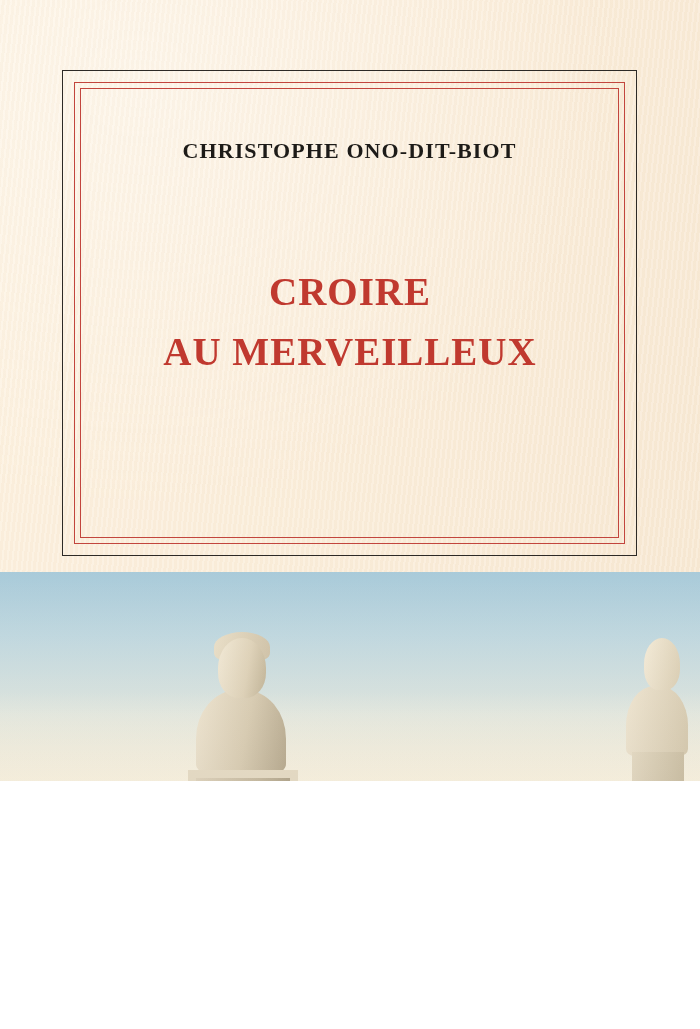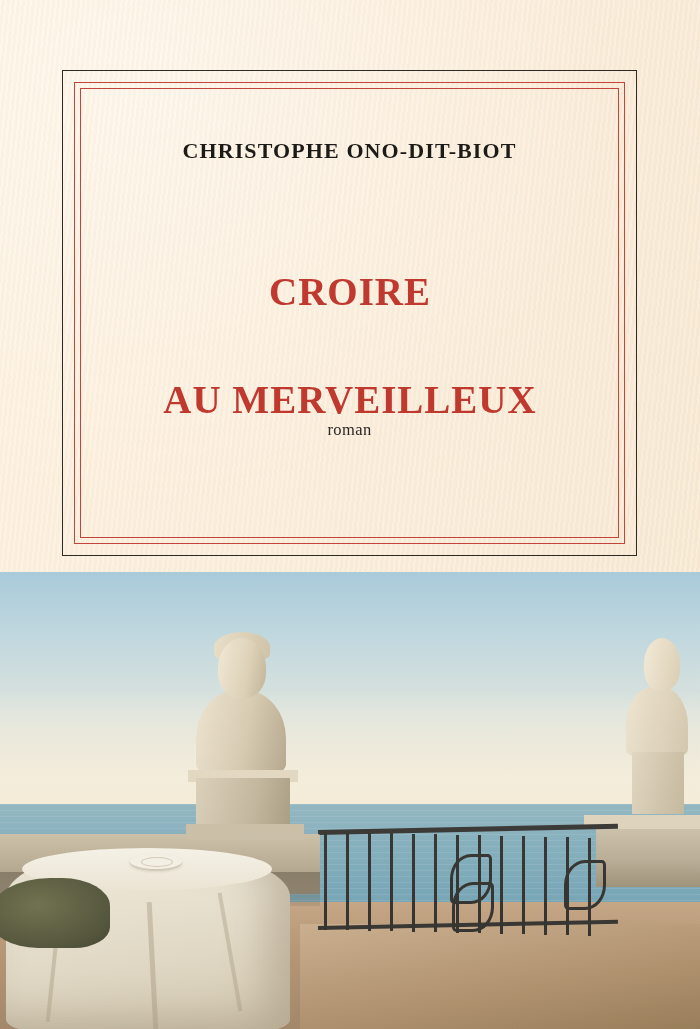--- a/index.html
+++ b/index.html
@@ -3,21 +3,21 @@
 <meta charset="utf-8">
 <style>
   html, body {
     margin: 0;
     padding: 0;
     background: #ffffff;
   }
   #cover {
     position: relative;
     width: 700px;
-    height: 1029px;
+    height: 781px;
     overflow: hidden;
     background: #fde047;
     font-family: "Liberation Serif", serif;
   }
 
   
   .top-panel {
     position: absolute;
     left: 0; top: 0;
     width: 700px;
@@ -78,21 +78,21 @@
     width: 580px;
     text-align: center;
     color: #c0392f;
     font-family: "Liberation Serif", serif;
     font-weight: bold;
     font-size: 39px;
     line-height: 60px;
     letter-spacing: 1px;
     text-transform: uppercase;
   }
-  .title .line2 { display: block; margin-top: 48px; }
+  .title .line2 { display: block; }
 
   .genre {
     position: absolute;
     left: 80px; top: 420px;
     width: 539px;
     text-align: center;
     font-family: "Liberation Serif", serif;
     font-size: 16.5px;
     color: #2b2825;
     letter-spacing: .4px;
@@ -291,21 +291,20 @@
   <div class="frame-inner"></div>
   <div class="frame-inner2"></div>
 
   <div class="author">CHRISTOPHE ONO-DIT-BIOT</div>
 
   <div class="title">
     <span>CROIRE</span>
     <span class="line2">AU MERVEILLEUX</span>
   </div>
 
-  <div class="genre">roman</div>
 
   <div class="photo">
     <div class="sky"></div>
     <div class="sky-haze"></div>
     <div class="sea"></div>
     <div class="sea-shimmer"></div>
     <div class="ground"></div>
     <div class="ground-right"></div>
 
     <div class="wall-right"></div>

